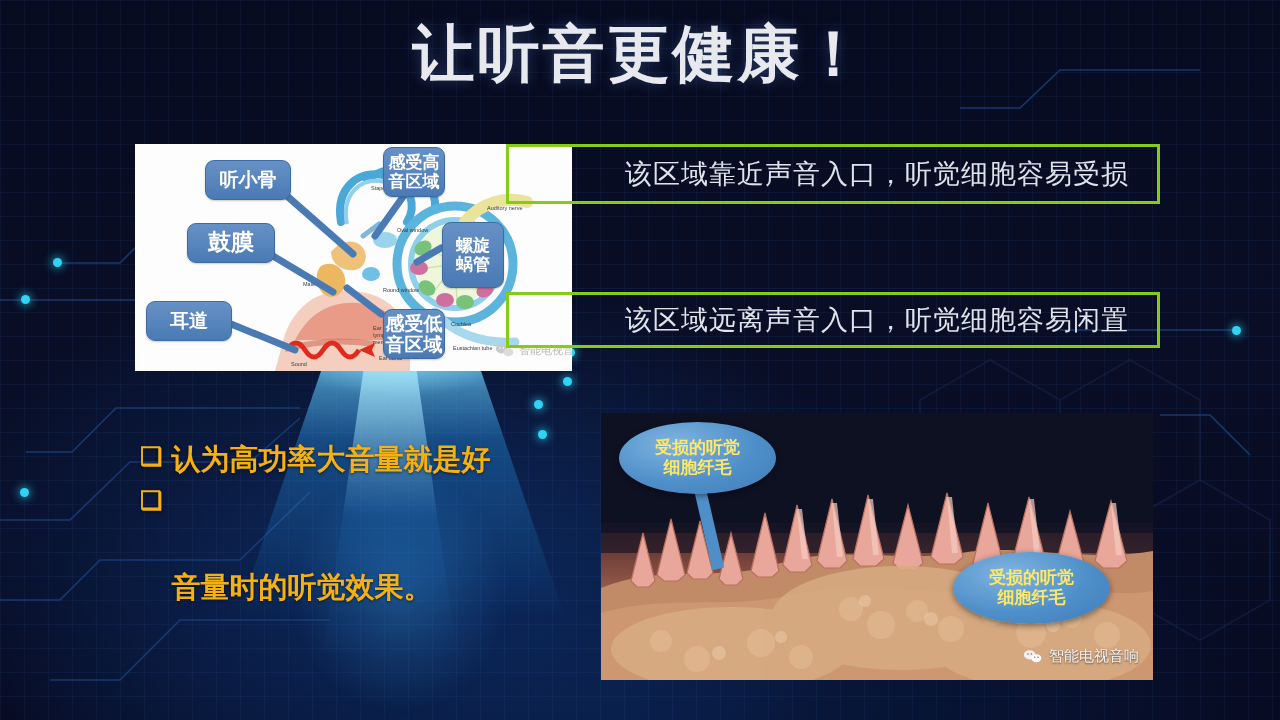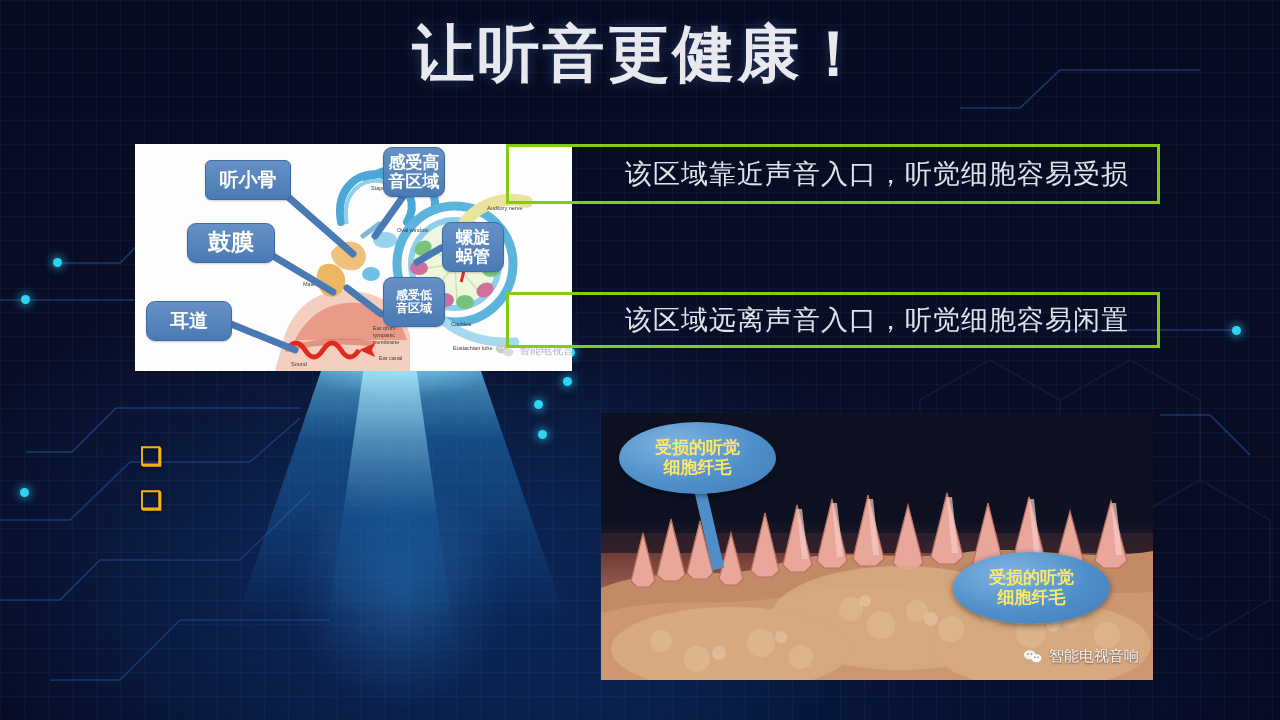--- a/index.html
+++ b/index.html
@@ -77,26 +77,26 @@
     position:absolute;
     background:linear-gradient(180deg,#6691c6 0%,#4a7ab4 100%);
     border:1px solid #3f6ba4;
     border-radius:9px;
     color:#fff; font-weight:bold;
     display:flex; align-items:center; justify-content:center;
     text-align:center; line-height:1.12;
     box-shadow:0 1px 2px rgba(0,0,0,.2);
   }
 
-  #cal-ossicle { left:70px; top:16px; width:86px; height:40px; font-size:19px;border-radius:6px; }
+  #cal-ossicle { left:70px; top:16px; width:86px; height:40px; font-size:19px; }
   #cal-eardrum { left:52px; top:79px; width:88px; height:40px; font-size:23px; }
   #cal-canal   { left:11px; top:157px; width:86px; height:40px; font-size:19px; }
-  #cal-cochlea { left:307px; top:78px; width:62px; height:50px; font-size:17px; }
+  #cal-cochlea { left:307px; top:78px; width:62px; height:66px; font-size:17px; }
   #cal-high    { left:248px; top:3px; width:62px; height:50px; font-size:17px; }
-  #cal-low     { left:248px; top:133px; width:62px; height:50px; font-size:12px; }
+  #cal-low     { left:248px; top:165px; width:62px; height:50px; font-size:19px; }
 
   .wm-diagram {
     position:absolute; left:360px; top:199px; font-size:11px; color:#b9b9b9;
     display:flex; align-items:center; gap:4px; white-space:nowrap;
   }
 
   
   .red-row {
     position:absolute; border:3px solid #84cc16;
     display:flex; align-items:center;
@@ -333,28 +333,29 @@
 </div>
 
 <div class="red-row" id="red-row-low">
   <div class="red-row-text">该区域远离声音入口，听觉细胞容易闲置</div>
 </div>
 
 <div id="bullets">
   <div class="bullet">
     <span class="bullet-marker">❑</span>
     <span class="bullet-text">
-      <br>
+      <span>认为高功率大音量就是好</span><br>
     </span>
   </div>
   <div class="bullet">
     <span class="bullet-marker">❑</span>
     <span class="bullet-text">
       <br>
       <br>
+      <span>音量时的听觉效果。</span>
     </span>
   </div>
 </div>
 
 <div id="cell-photo">
 
   <svg class="cilia" viewBox="0 0 552 267">
 
     <rect x="0" y="0" width="552" height="120" fill="#0d1122"></rect>
     <rect x="0" y="110" width="552" height="30" fill="#1a1526" opacity="0.7"></rect>

